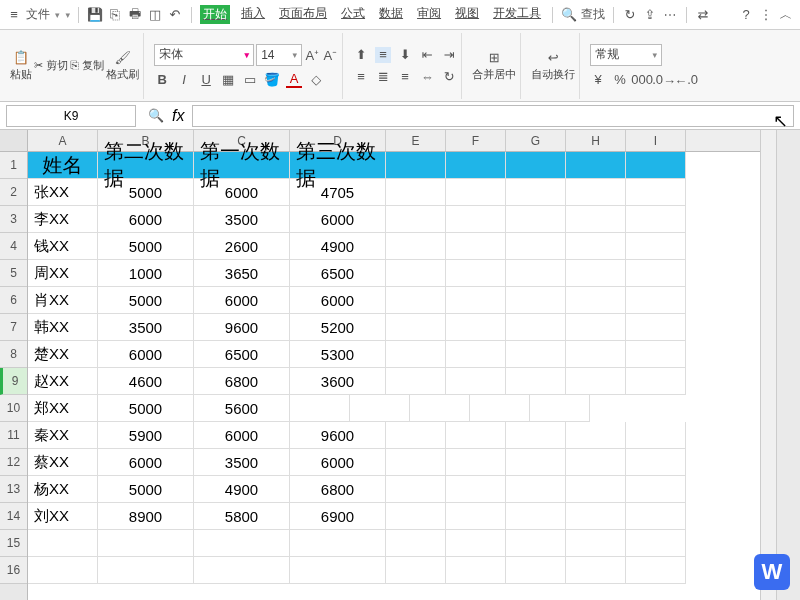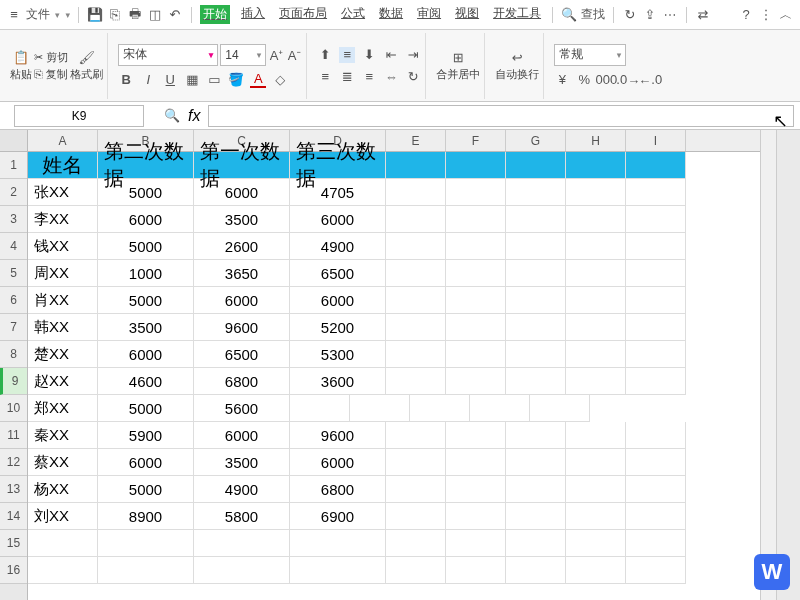--- a/index.html
+++ b/index.html
@@ -7,28 +7,28 @@
 .topbar{height:30px;background:#fff;border-bottom:1px solid #d0d0d0;display:flex;align-items:center;font-size:12px;color:#555;padding:0 6px;gap:4px;}
 .topbar .men{display:flex;align-items:center;gap:3px;}
 .topbar .sep{width:1px;height:16px;background:#ccc;margin:0 4px;}
 .ico{width:16px;height:16px;display:inline-flex;align-items:center;justify-content:center;color:#555;font-size:13px;}
 .tabs{display:flex;align-items:flex-start;gap:8px;text-decoration:underline;}
 .tabs span{padding:0 3px;font-size:12px;color:#444;}
 .tabs .act{background:#2bb24c;color:#fff;padding:1px 3px;}
 .ribbon{height:72px;background:#f7f7f7;border-bottom:1px solid #c8c8c8;display:flex;align-items:center;font-size:12px;color:#444;padding:2px 6px;gap:6px;}
 .rgroup{display:flex;flex-direction:column;align-items:center;gap:2px;padding:0 4px;border-right:1px solid #ddd;height:66px;justify-content:center;}
 .rgroup:last-child{border-right:none;}
-.btncol{display:flex;flex-direction:column;gap:2px;font-size:11px;}
+.btncol{display:flex;flex-direction:row;gap:2px;font-size:11px;}
 .btnrow{display:flex;align-items:center;gap:2px;}
 .bigbtn{display:flex;flex-direction:column;align-items:center;gap:1px;font-size:11px;}
 .selbox{border:1px solid #bbb;background:#fff;height:22px;display:flex;align-items:center;padding:0 4px;font-size:12px;}
 .fontname{width:100px;justify-content:space-between;}
 .fontsize{width:46px;justify-content:space-between;}
 .namebox-row{height:28px;background:#fff;border-bottom:1px solid #c8c8c8;display:flex;align-items:center;}
-.namebox{width:130px;height:22px;border:1px solid #bbb;margin:0 14px;display:flex;align-items:center;justify-content:center;font-size:12px;background:#fff;}
+.namebox{width:130px;height:22px;border:1px solid #bbb;margin:0 6px;display:flex;align-items:center;justify-content:center;font-size:12px;background:#fff;}
 .fxarea{flex:1;display:flex;align-items:center;gap:8px;padding:0 6px;}
 .fx-input{flex:1;height:22px;border:1px solid #bbb;background:#fff;}
 .grid-wrap{position:relative;height:470px;background:#fff;display:flex;}
 .rowhdrs{width:28px;background:#e8e8e8;border-right:1px solid #bbb;}
 .corner{height:22px;border-bottom:1px solid #bbb;background:#e4e4e4;}
 .rh{height:27px;border-bottom:1px solid #ccc;display:flex;align-items:center;justify-content:center;font-size:12px;color:#555;background:#eee;}
 .rh.sel{background:#d8f0d8;border-left:3px solid #2bb24c;}
 .gridmain{flex:1;overflow:hidden;}
 .colhdrs{height:22px;display:flex;background:#eee;border-bottom:1px solid #bbb;}
 .ch{border-right:1px solid #ccc;display:flex;align-items:center;justify-content:center;font-size:12px;color:#555;}

